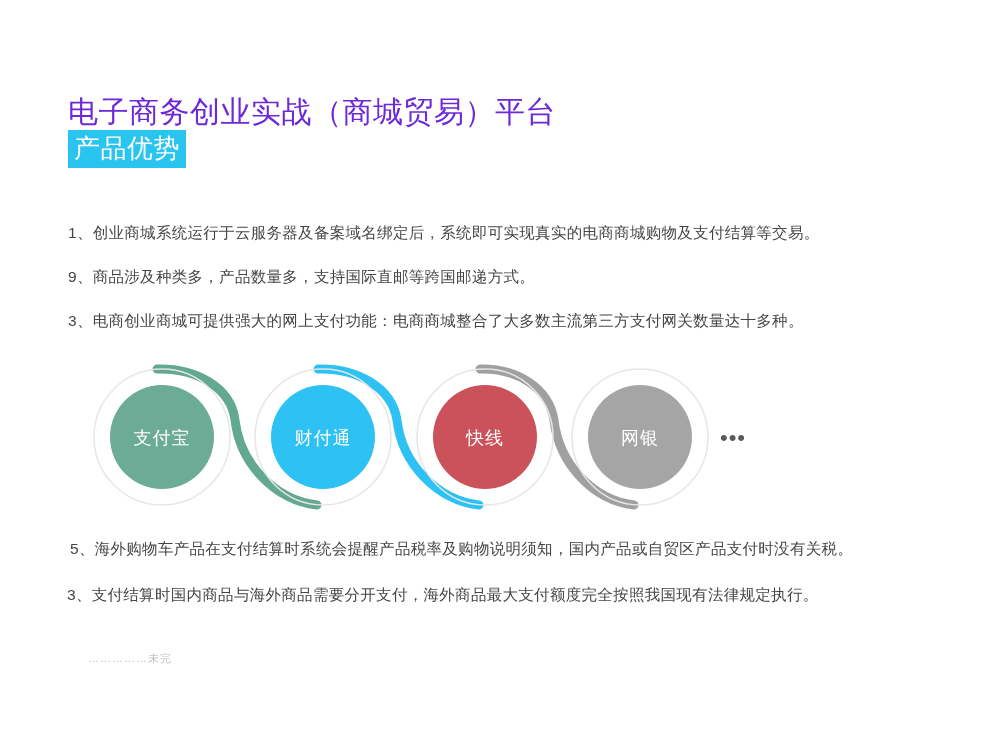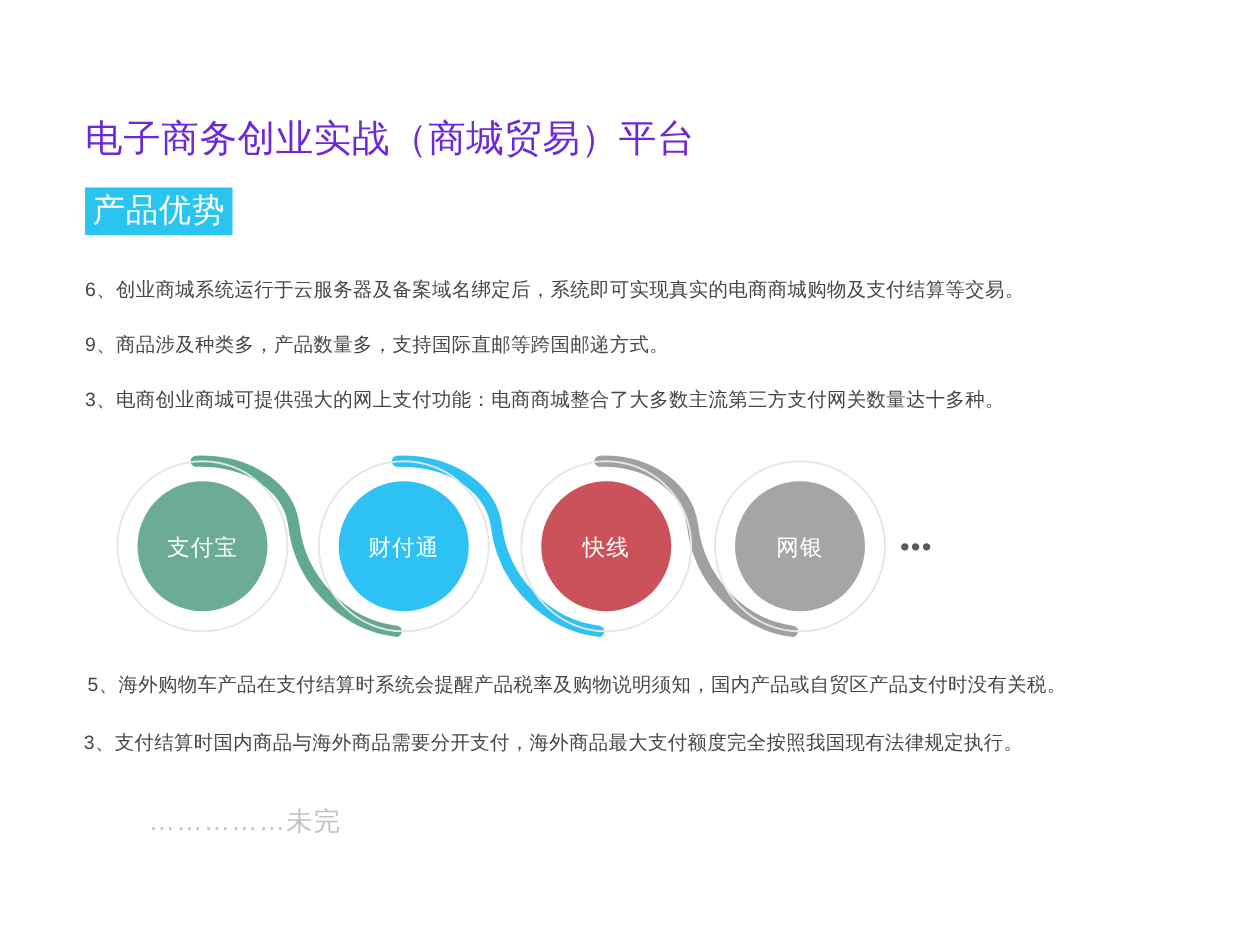--- a/index.html
+++ b/index.html
@@ -30,21 +30,21 @@
   }
   .main-title {
     font-size: 30px;
     line-height: 36px;
     color: #6d28d9;
     letter-spacing: 0.5px;
     font-weight: 400;
     white-space: nowrap;
   }
   .subtitle-wrap {
-    margin-top: 20px;
+    margin-top: 0;
     display: inline-block;
     text-align: center;
   }
   .subtitle {
     display: inline-block;
     background: #29c5f0;
     color: #ffffff;
     font-size: 26px;
     line-height: 34px;
     padding: 1px 6px 3px 6px;
@@ -76,26 +76,25 @@
     top: 538px;
     width: 900px;
   }
   .body-list-lower .body-item.i5 { margin-top: 24px; margin-left: -3px; }
 
   
   .footer {
     position: absolute;
     left: 88px;
     top: 648px;
-    font-size: 21px;
+    font-size: 11px;
     line-height: 20px;
     color: #c2c2c2;
     letter-spacing: 1px;
     white-space: nowrap;
-    margin-left: 31px;
   }
 
   
   .diagram {
     position: absolute;
     left: 85px;
     top: 352px;
     width: 700px;
     height: 170px;
   }
@@ -128,21 +127,21 @@
 <div class="slide">
 
   <div class="title-block">
     <div class="main-title">电子商务创业实战（商城贸易）平台</div>
     <div class="subtitle-wrap">
       <span class="subtitle">产品优势</span>
     </div>
   </div>
 
   <div class="body-list">
-    <div class="body-item i1">6、创业商城系统运行于云服务器及备案域名绑定后，系统即可实现真实的电商商城购物及支付结算等交易。</div>
+    <div class="body-item i1">1、创业商城系统运行于云服务器及备案域名绑定后，系统即可实现真实的电商商城购物及支付结算等交易。</div>
     <div class="body-item i2">9、商品涉及种类多，产品数量多，支持国际直邮等跨国邮递方式。</div>
     <div class="body-item i3">3、电商创业商城可提供强大的网上支付功能：电商商城整合了大多数主流第三方支付网关数量达十多种。</div>
   </div>
 
   <div class="diagram">
     <svg viewBox="0 0 700 170" xmlns="http://www.w3.org/2000/svg">
       <defs>
         
       </defs>
 

